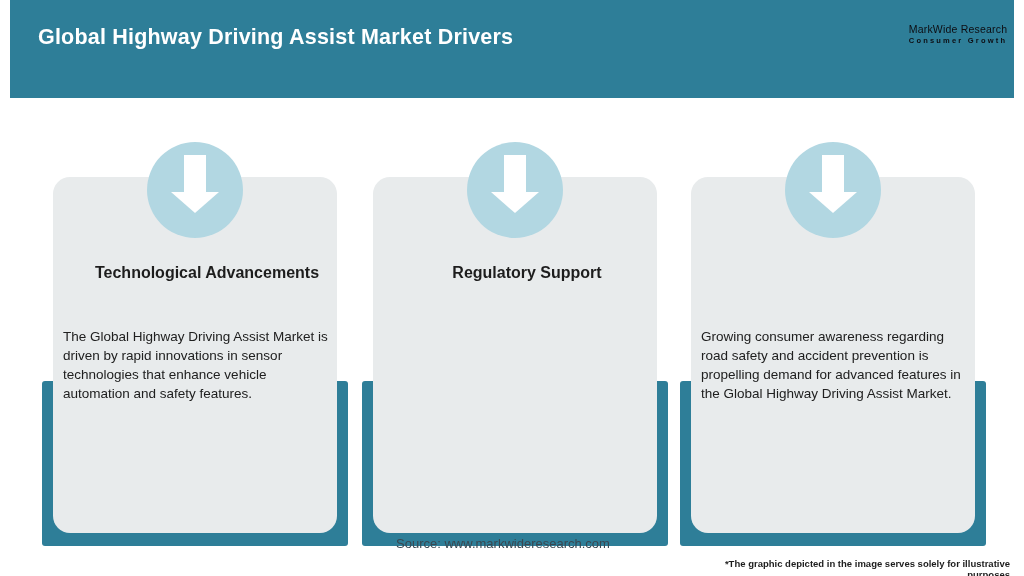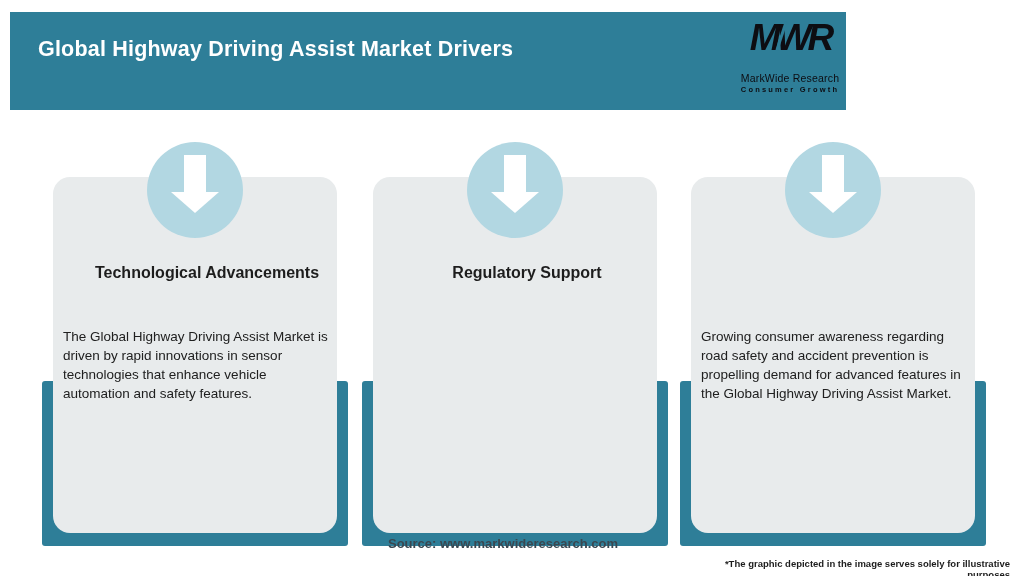--- a/index.html
+++ b/index.html
@@ -4,21 +4,21 @@
 <style>
   html,body{margin:0;padding:0;}
   body{
     width:1024px;height:576px;position:relative;overflow:hidden;
     background:#ffffff;
     font-family:"Liberation Sans", sans-serif;
     -webkit-font-smoothing:antialiased;
   }
   
   .header{
-    position:absolute;left:10px;top:12px;width:836px;height:98px;
+    position:absolute;left:10px;top:0;width:1004px;height:98px;
     background:#2E7E98;
   }
   .header-title{
     position:absolute;left:28px;top:25px;
     font-size:21.5px;font-weight:bold;color:#ffffff;letter-spacing:0.2px;
   }
   .logo{
     position:absolute;right:6px;top:7px;width:100px;text-align:center;color:#0d0d12;
   }
   .logo-mwr{
@@ -54,37 +54,33 @@
     position:absolute;left:11px;top:252px;width:284px;margin:12px;
     text-align:center;font-size:16px;font-weight:bold;color:#1d1d1d;
   }
   .card-desc{
     position:absolute;left:21px;top:327px;width:267px;margin:0;
     font-size:13.5px;line-height:19px;color:#202020;
   }
   
   .footer-source{
     position:absolute;left:203px;top:536px;width:600px;
-    text-align:center;font-size:13px;font-weight:bold;color:#3A4750;
+    text-align:center;font-size:13px;font-weight:normal;color:#3A4750;
   }
   .footer-disclaimer{
     position:absolute;right:14px;top:558px;width:330px;
     text-align:right;font-size:9.5px;font-weight:bold;color:#1d1d1d;
   }
 </style>
 </head>
 <body>
 
 <div class="header">
   <div class="header-title">Global Highway Driving Assist Market Drivers</div>
   <div class="logo">
-    <div class="logo-mwr">
-      <span>MWR</span>
-      <i class="logo-bolt"></i>
-    </div>
     <div class="logo-name">MarkWide Research</div>
     <div class="logo-tag">Consumer Growth</div>
   </div>
 </div>
 
 <div class="col c1">
   <div class="shadow"></div>
   <div class="card"></div>
   <div class="circle">
     <svg viewBox="0 0 96 96" aria-hidden="true">

